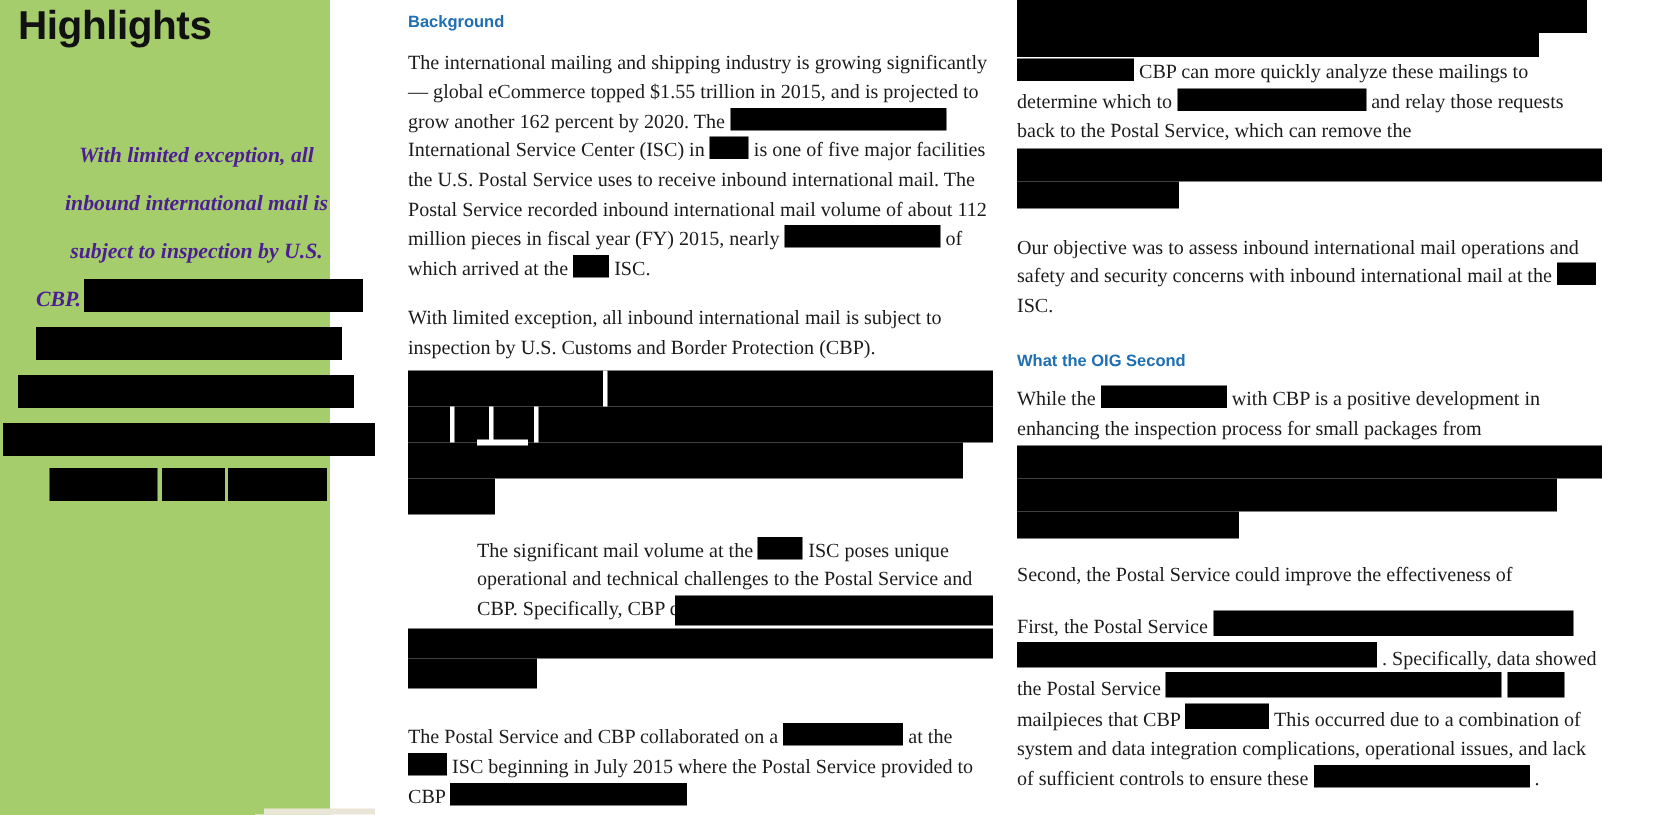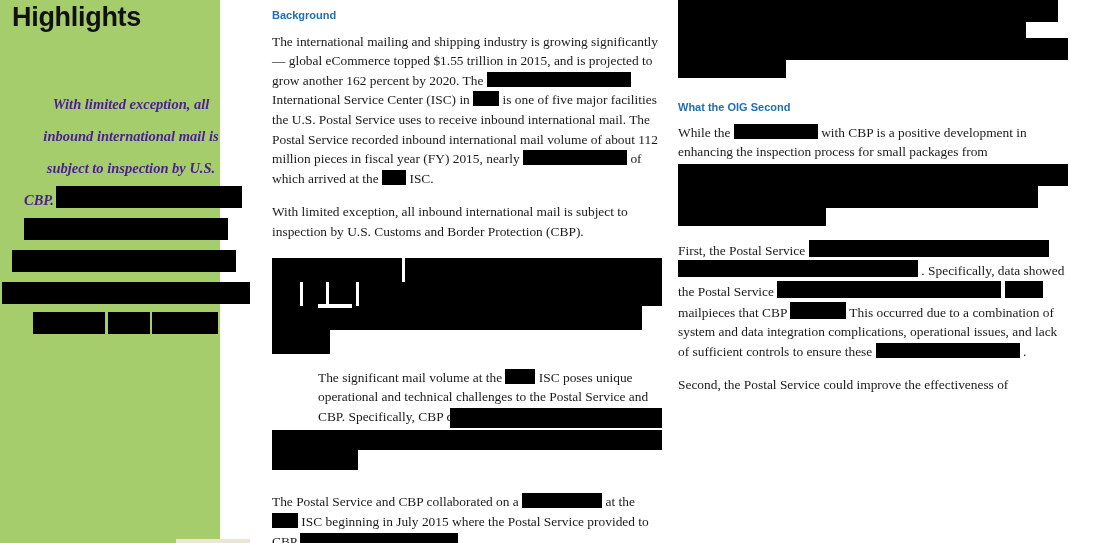--- a/index.html
+++ b/index.html
@@ -140,21 +140,21 @@
       <span class="ri" style="width:144px; height:15px;"></span>
       <span>International Service Center (ISC) in</span>
       <span class="ri" style="width:26px; height:15px;"></span>
       <span>is one of five major facilities the U.S. Postal Service uses to receive inbound international mail. The Postal Service recorded inbound international mail volume of about 112 million pieces in fiscal year (FY) 2015, nearly</span>
       <span class="ri" style="width:104px; height:15px;"></span>
       <span>of which arrived at the</span>
       <span class="ri" style="width:24px; height:15px;"></span>
       <span>ISC.</span>
     </p>
 
-    <p class="body" style="margin-bottom:16px;">With limited exception, all inbound international mail is subject to inspection by U.S. Customs and Border Protection (CBP).</p>
+    <p class="body" style="margin-bottom:5px;">With limited exception, all inbound international mail is subject to inspection by U.S. Customs and Border Protection (CBP).</p>
 
     <div class="blockgroup" style="height:96px; margin-bottom:14px;">
       <div class="blockbar" style="position:absolute; left:0; top:0; width:390px; height:24px;"></div>
       <div class="blockbar" style="position:absolute; left:0; top:24px; width:390px; height:24px;"></div>
       <div class="blockbar" style="position:absolute; left:0; top:48px; width:370px; height:24px;"></div>
       <div class="blockbar" style="position:absolute; left:0; top:72px; width:58px; height:24px;"></div>
       <div class="white-notch" style="left:130px; top:0; width:3px; height:24px;"></div>
       <div class="white-notch" style="left:28px; top:24px; width:3px; height:24px;"></div>
       <div class="white-notch" style="left:54px; top:24px; width:3px; height:24px;"></div>
       <div class="white-notch" style="left:84px; top:24px; width:3px; height:24px;"></div>
@@ -182,49 +182,60 @@
     </p>
   </div>
 
   <div class="col col-right">
 
     <div class="blockgroup" style="height:38px;">
       <div class="blockbar" style="position:absolute; left:0; top:0; width:380px; height:22px;"></div>
       <div class="blockbar" style="position:absolute; left:0; top:22px; width:348px; height:16px;"></div>
     </div>
 
+    <p class="body" style="margin-bottom:2px;">
+      <span class="ri" style="width:78px; height:15px;"></span>
+      <span>CBP can more quickly analyze these mailings to determine which to</span>
+      <span class="ri" style="width:126px; height:15px;"></span>
+      <span>and relay those requests back to the Postal Service, which can remove the</span>
+    </p>
     <div class="blockgroup" style="height:42px; margin-bottom:14px;">
       <div class="blockbar" style="position:absolute; left:0; top:0; width:390px; height:22px;"></div>
       <div class="blockbar" style="position:absolute; left:0; top:22px; width:108px; height:18px;"></div>
     </div>
 
+    <p class="body">
+      <span>Our objective was to assess inbound international mail operations and safety and security concerns with inbound international mail at the</span>
+      <span class="ri" style="width:26px; height:15px;"></span>
+      <span>ISC.</span>
+    </p>
 
     <div class="sec-head" style="margin-top:18px; margin-bottom:5px;">What the OIG Second</div>
 
     <p class="body" style="margin-bottom:2px;">
       <span>While the</span>
       <span class="ri" style="width:84px; height:15px;"></span>
       <span>with CBP is a positive development in enhancing the inspection process for small packages from</span>
     </p>
     <div class="blockgroup" style="height:62px; margin-bottom:14px;">
       <div class="blockbar" style="position:absolute; left:0; top:0; width:390px; height:22px;"></div>
       <div class="blockbar" style="position:absolute; left:0; top:22px; width:360px; height:22px;"></div>
       <div class="blockbar" style="position:absolute; left:0; top:44px; width:148px; height:18px;"></div>
     </div>
+
+    <p class="body">Second, the Postal Service could improve the effectiveness of</p>
 
     <p class="body" style="margin-bottom:14px;">
       <span>First, the Postal Service</span>
       <span class="ri" style="width:240px; height:17px;"></span>
       <span class="ri" style="width:240px; height:17px;"></span>
       <span>. Specifically, data showed the Postal Service</span>
       <span class="ri" style="width:224px; height:17px;"></span>
       <span class="ri" style="width:38px; height:17px;"></span>
       <span>mailpieces that CBP</span>
       <span class="ri" style="width:56px; height:17px;"></span>
       <span>This occurred due to a combination of system and data integration complications, operational issues, and lack of sufficient controls to ensure these</span>
       <span class="ri" style="width:144px; height:15px;"></span>
       <span>.</span>
     </p>
-
-    <p class="body">Second, the Postal Service could improve the effectiveness of</p>
   </div>
 
 </div>
 
 </body></html>

